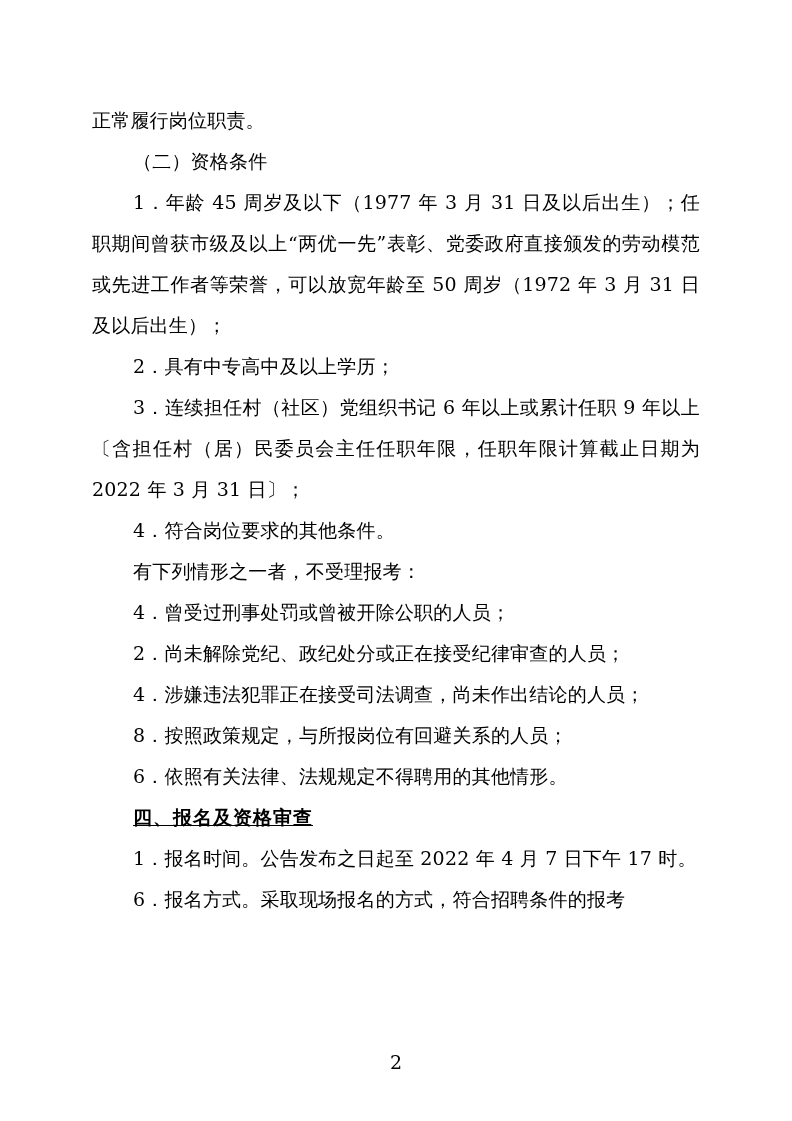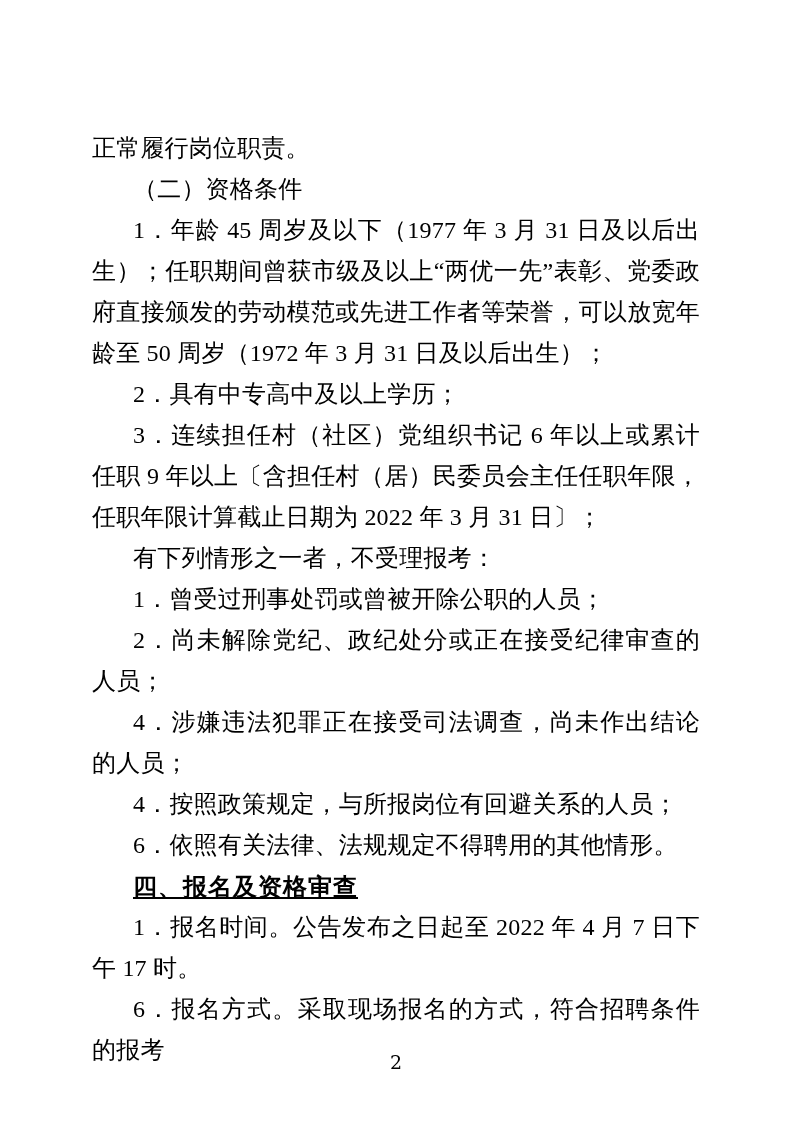--- a/index.html
+++ b/index.html
@@ -15,34 +15,32 @@
     overflow: hidden;
   }
   .page {
     position: relative;
     width: 792px;
     height: 1121px;
     box-sizing: border-box;
     padding: 100px 92px 60px 92px;
   }
   .doc-body {
-    font-size: 24px;
+    font-size: 19px;
     line-height: 41px;
     text-align: justify;
     text-justify: inter-ideograph;
     letter-spacing: 0.2px;
-    margin-top: 28px;
   }
   .para {
     margin: 0;
     text-indent: 0;
   }
   .indent2 {
     text-indent: 41px;
-    font-family: Liberation Serif, serif;
   }
   .heading {
     margin: 0;
     font-weight: bold;
     text-indent: 41px;
     letter-spacing: 1px;
     text-decoration: underline;
   }
   .page-number {
     position: absolute;
@@ -57,24 +55,25 @@
 </head>
 <body>
 
 <div class="page">
   <div class="doc-body">
     <p class="para">正常履行岗位职责。</p>
     <p class="para indent2">（二）资格条件</p>
     <p class="para indent2">1．年龄 45 周岁及以下（1977 年 3 月 31 日及以后出生）；任职期间曾获市级及以上“两优一先”表彰、党委政府直接颁发的劳动模范或先进工作者等荣誉，可以放宽年龄至 50 周岁（1972 年 3 月 31 日及以后出生）；</p>
     <p class="para indent2">2．具有中专高中及以上学历；</p>
     <p class="para indent2">3．连续担任村（社区）党组织书记 6 年以上或累计任职 9 年以上〔含担任村（居）民委员会主任任职年限，任职年限计算截止日期为 2022 年 3 月 31 日〕；</p>
+    <p class="para indent2">4．符合岗位要求的其他条件。</p>
     <p class="para indent2">有下列情形之一者，不受理报考：</p>
-    <p class="para indent2">1．曾受过刑事处罚或曾被开除公职的人员；</p>
+    <p class="para indent2">4．曾受过刑事处罚或曾被开除公职的人员；</p>
     <p class="para indent2">2．尚未解除党纪、政纪处分或正在接受纪律审查的人员；</p>
     <p class="para indent2">4．涉嫌违法犯罪正在接受司法调查，尚未作出结论的人员；</p>
-    <p class="para indent2">4．按照政策规定，与所报岗位有回避关系的人员；</p>
+    <p class="para indent2">8．按照政策规定，与所报岗位有回避关系的人员；</p>
     <p class="para indent2">6．依照有关法律、法规规定不得聘用的其他情形。</p>
     <p class="heading">四、报名及资格审查</p>
     <p class="para indent2">1．报名时间。公告发布之日起至 2022 年 4 月 7 日下午 17 时。</p>
     <p class="para indent2">6．报名方式。采取现场报名的方式，符合招聘条件的报考</p>
   </div>
   <div class="page-number">2</div>
 </div>
 
 </body></html>

